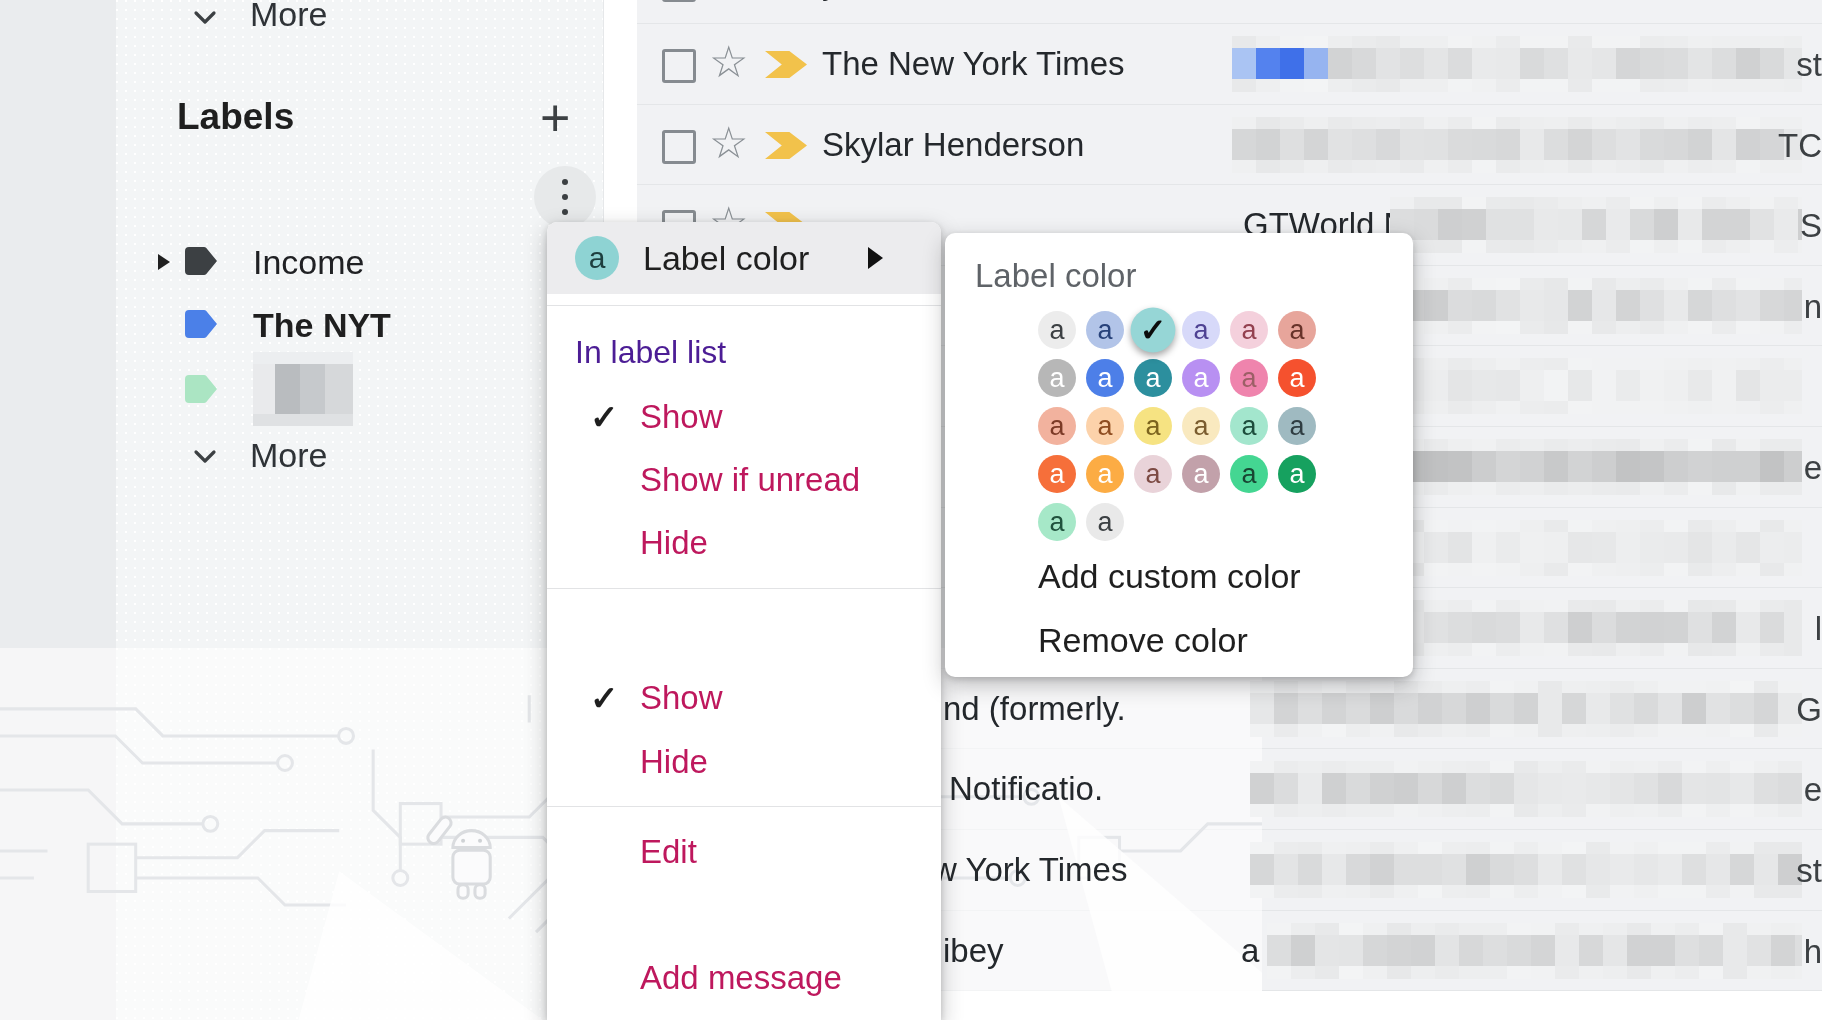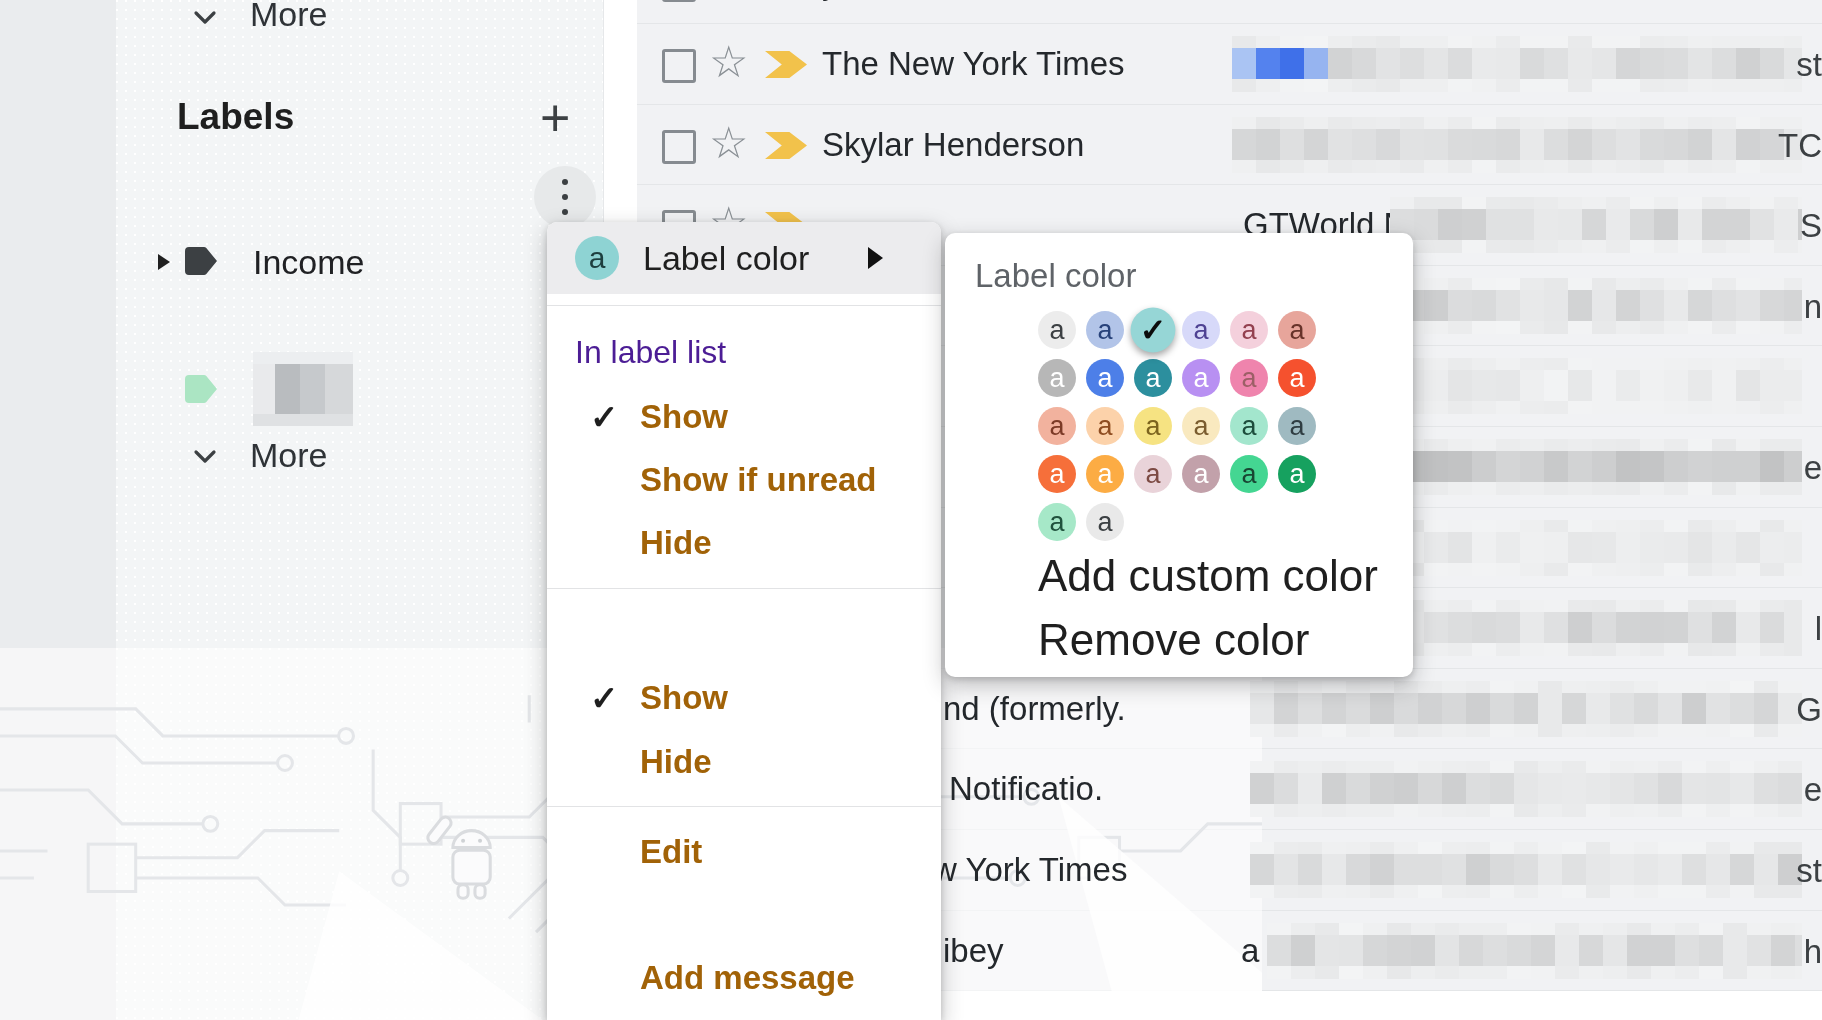--- a/index.html
+++ b/index.html
@@ -54,32 +54,32 @@
   .menu{position:absolute;left:547px;top:222px;width:394px;height:798px;background:#fff;
     border-radius:10px 10px 0 0;box-shadow:0 8px 22px rgba(32,33,36,.28),0 2px 6px rgba(32,33,36,.18);z-index:10;}
   .menu-hl-row{position:absolute;left:0;top:0;width:100%;height:72px;background:#ececee;border-radius:10px 10px 0 0;}
   .menu-color-chip{position:absolute;left:28px;top:14px;width:44px;height:44px;border-radius:50%;
     background:#8ed3d3;color:#1d3f3f;font-size:30px;text-align:center;line-height:44px;}
   .menu-hl-label{position:absolute;left:96px;top:16px;font-size:34px;line-height:40px;color:#1f1f1f;}
   .submenu-arrow{position:absolute;left:321px;top:25px;width:0;height:0;
     border-left:15px solid #111;border-top:11px solid transparent;border-bottom:11px solid transparent;}
   .menu-div{position:absolute;left:0;width:100%;height:1px;background:#e2e3e5;}
   .menu-sec{position:absolute;left:28px;font-size:32px;line-height:40px;color:#4c1d95;}
-  .menu-item{position:absolute;left:93px;font-size:33px;line-height:40px;color:#a16207;white-space:nowrap;font-weight:bold;}
+  .menu-item{position:absolute;left:93px;font-size:33px;line-height:40px;color:#be185d;white-space:nowrap;}
   .menu-check{position:absolute;left:43px;width:36px;font-size:34px;font-weight:bold;color:#1f1f1f;line-height:40px;}
 
   
   .submenu{position:absolute;left:945px;top:233px;width:468px;height:444px;background:#fff;border-radius:10px;
     box-shadow:0 8px 22px rgba(32,33,36,.28),0 2px 6px rgba(32,33,36,.18);z-index:11;}
   .submenu-title{position:absolute;left:30px;top:23px;font-size:33px;line-height:40px;color:#5f6368;}
   .swatch{position:absolute;width:38px;height:38px;border-radius:50%;text-align:center;
     font-size:27px;line-height:38px;}
   .swatch.selected{transform:scale(1.18);box-shadow:0 3px 6px rgba(0,0,0,.35);z-index:2;}
   .swcheck{font-size:27px;font-weight:bold;color:#0c0c0c;line-height:38px;}
-  .submenu-item{position:absolute;left:93px;font-size:44px;line-height:40px;color:#1f1f1f;white-space:nowrap;}
+  .submenu-item{position:absolute;left:93px;font-size:34px;line-height:40px;color:#1f1f1f;white-space:nowrap;}
 </style>
 </head>
 <body>
 
 <div class="screen">
 
   <div class="list-pane">
 
     <div class="row" style="top:-58px">
       <span class="cb"></span>
@@ -466,20 +466,28 @@
     <div class="sb-row" style="top:230px">
       <span class="expander"></span>
       <span class="tag-icon" style="color:#3c4043">
         <svg width="34" height="30" viewBox="0 0 34 30">
             <path d="M5,1 h15 a3,3 0 0 1 2.3,1.1 L33,15 22.3,27.9 a3,3 0 0 1 -2.3,1.1 H5 a4,4 0 0 1 -4,-4 V5 a4,4 0 0 1 4,-4 z" fill="currentColor"></path>
           </svg>
       </span>
       <span class="label-text">Income</span>
     </div>
 
+    <div class="sb-row" style="top:293px">
+      <span class="tag-icon" style="color:#4b80e8">
+        <svg width="34" height="30" viewBox="0 0 34 30">
+            <path d="M5,1 h15 a3,3 0 0 1 2.3,1.1 L33,15 22.3,27.9 a3,3 0 0 1 -2.3,1.1 H5 a4,4 0 0 1 -4,-4 V5 a4,4 0 0 1 4,-4 z" fill="currentColor"></path>
+          </svg>
+      </span>
+      <span class="label-text bold">The NYT</span>
+    </div>
 
     <div class="sb-row" style="top:358px">
       <span class="tag-icon" style="color:#abe5c3">
         <svg width="34" height="30" viewBox="0 0 34 30">
             <path d="M5,1 h15 a3,3 0 0 1 2.3,1.1 L33,15 22.3,27.9 a3,3 0 0 1 -2.3,1.1 H5 a4,4 0 0 1 -4,-4 V5 a4,4 0 0 1 4,-4 z" fill="currentColor"></path>
           </svg>
       </span>
       <span class="redact-block"></span>
     </div>
 

